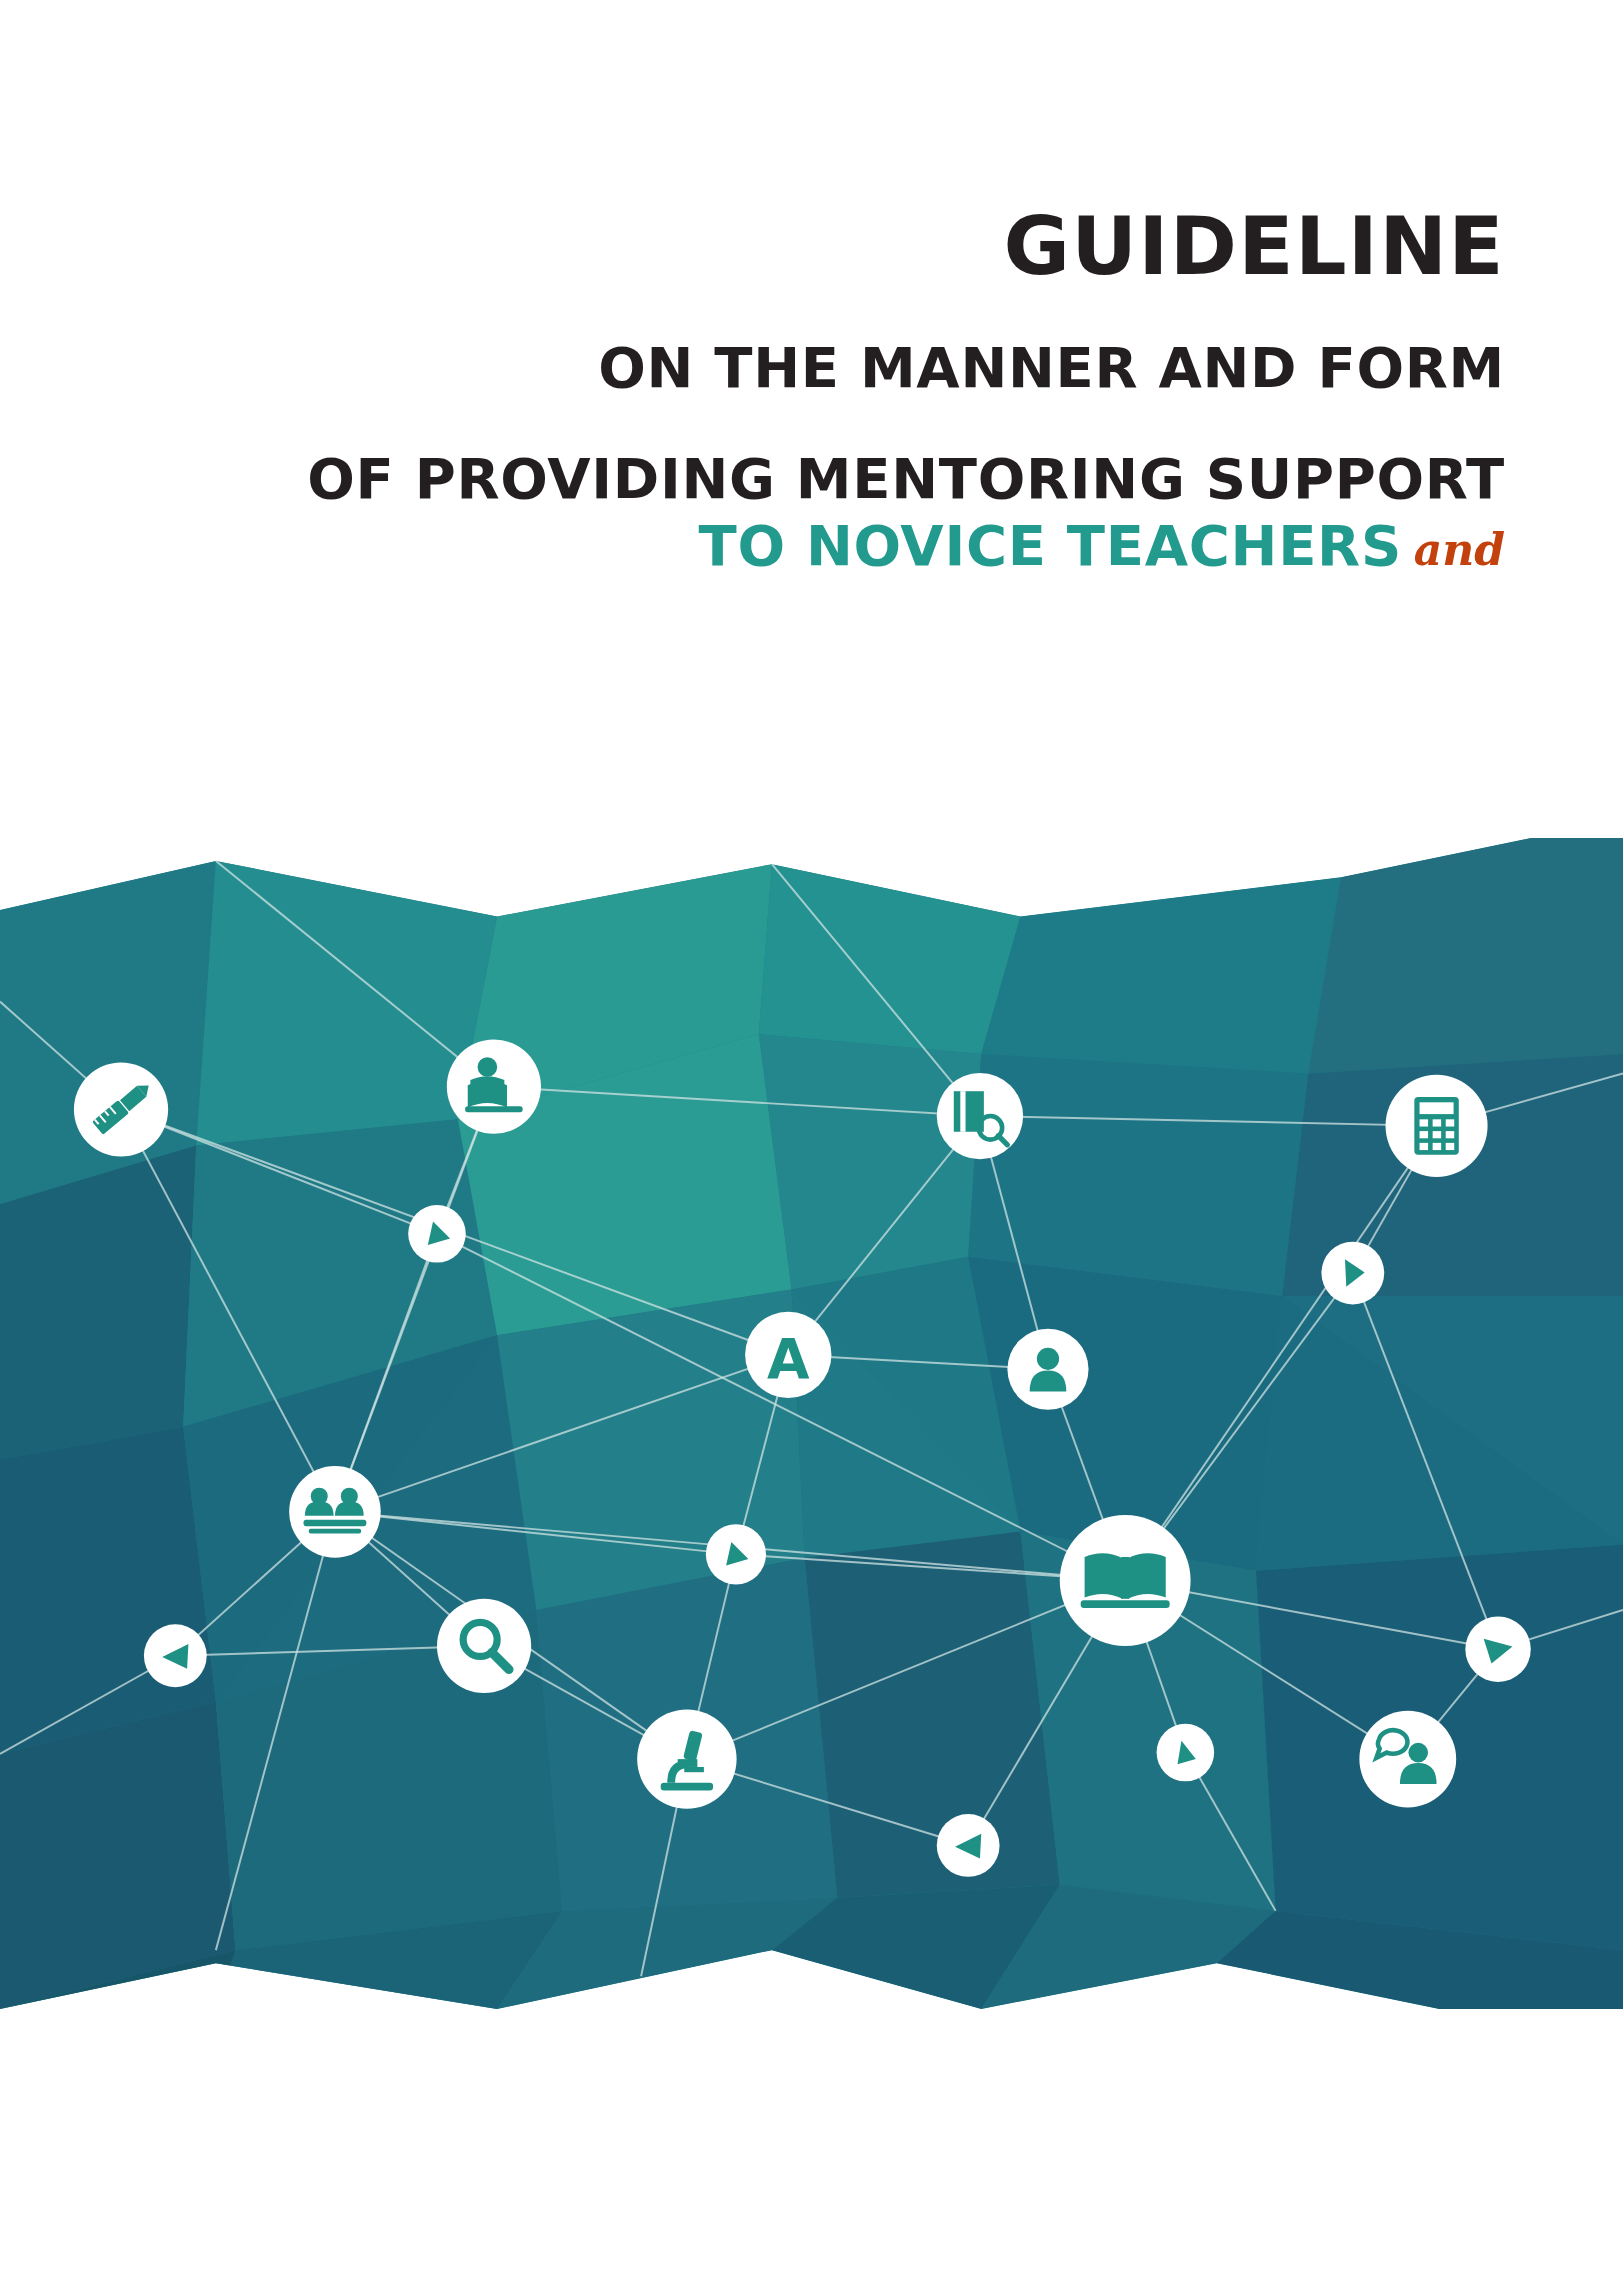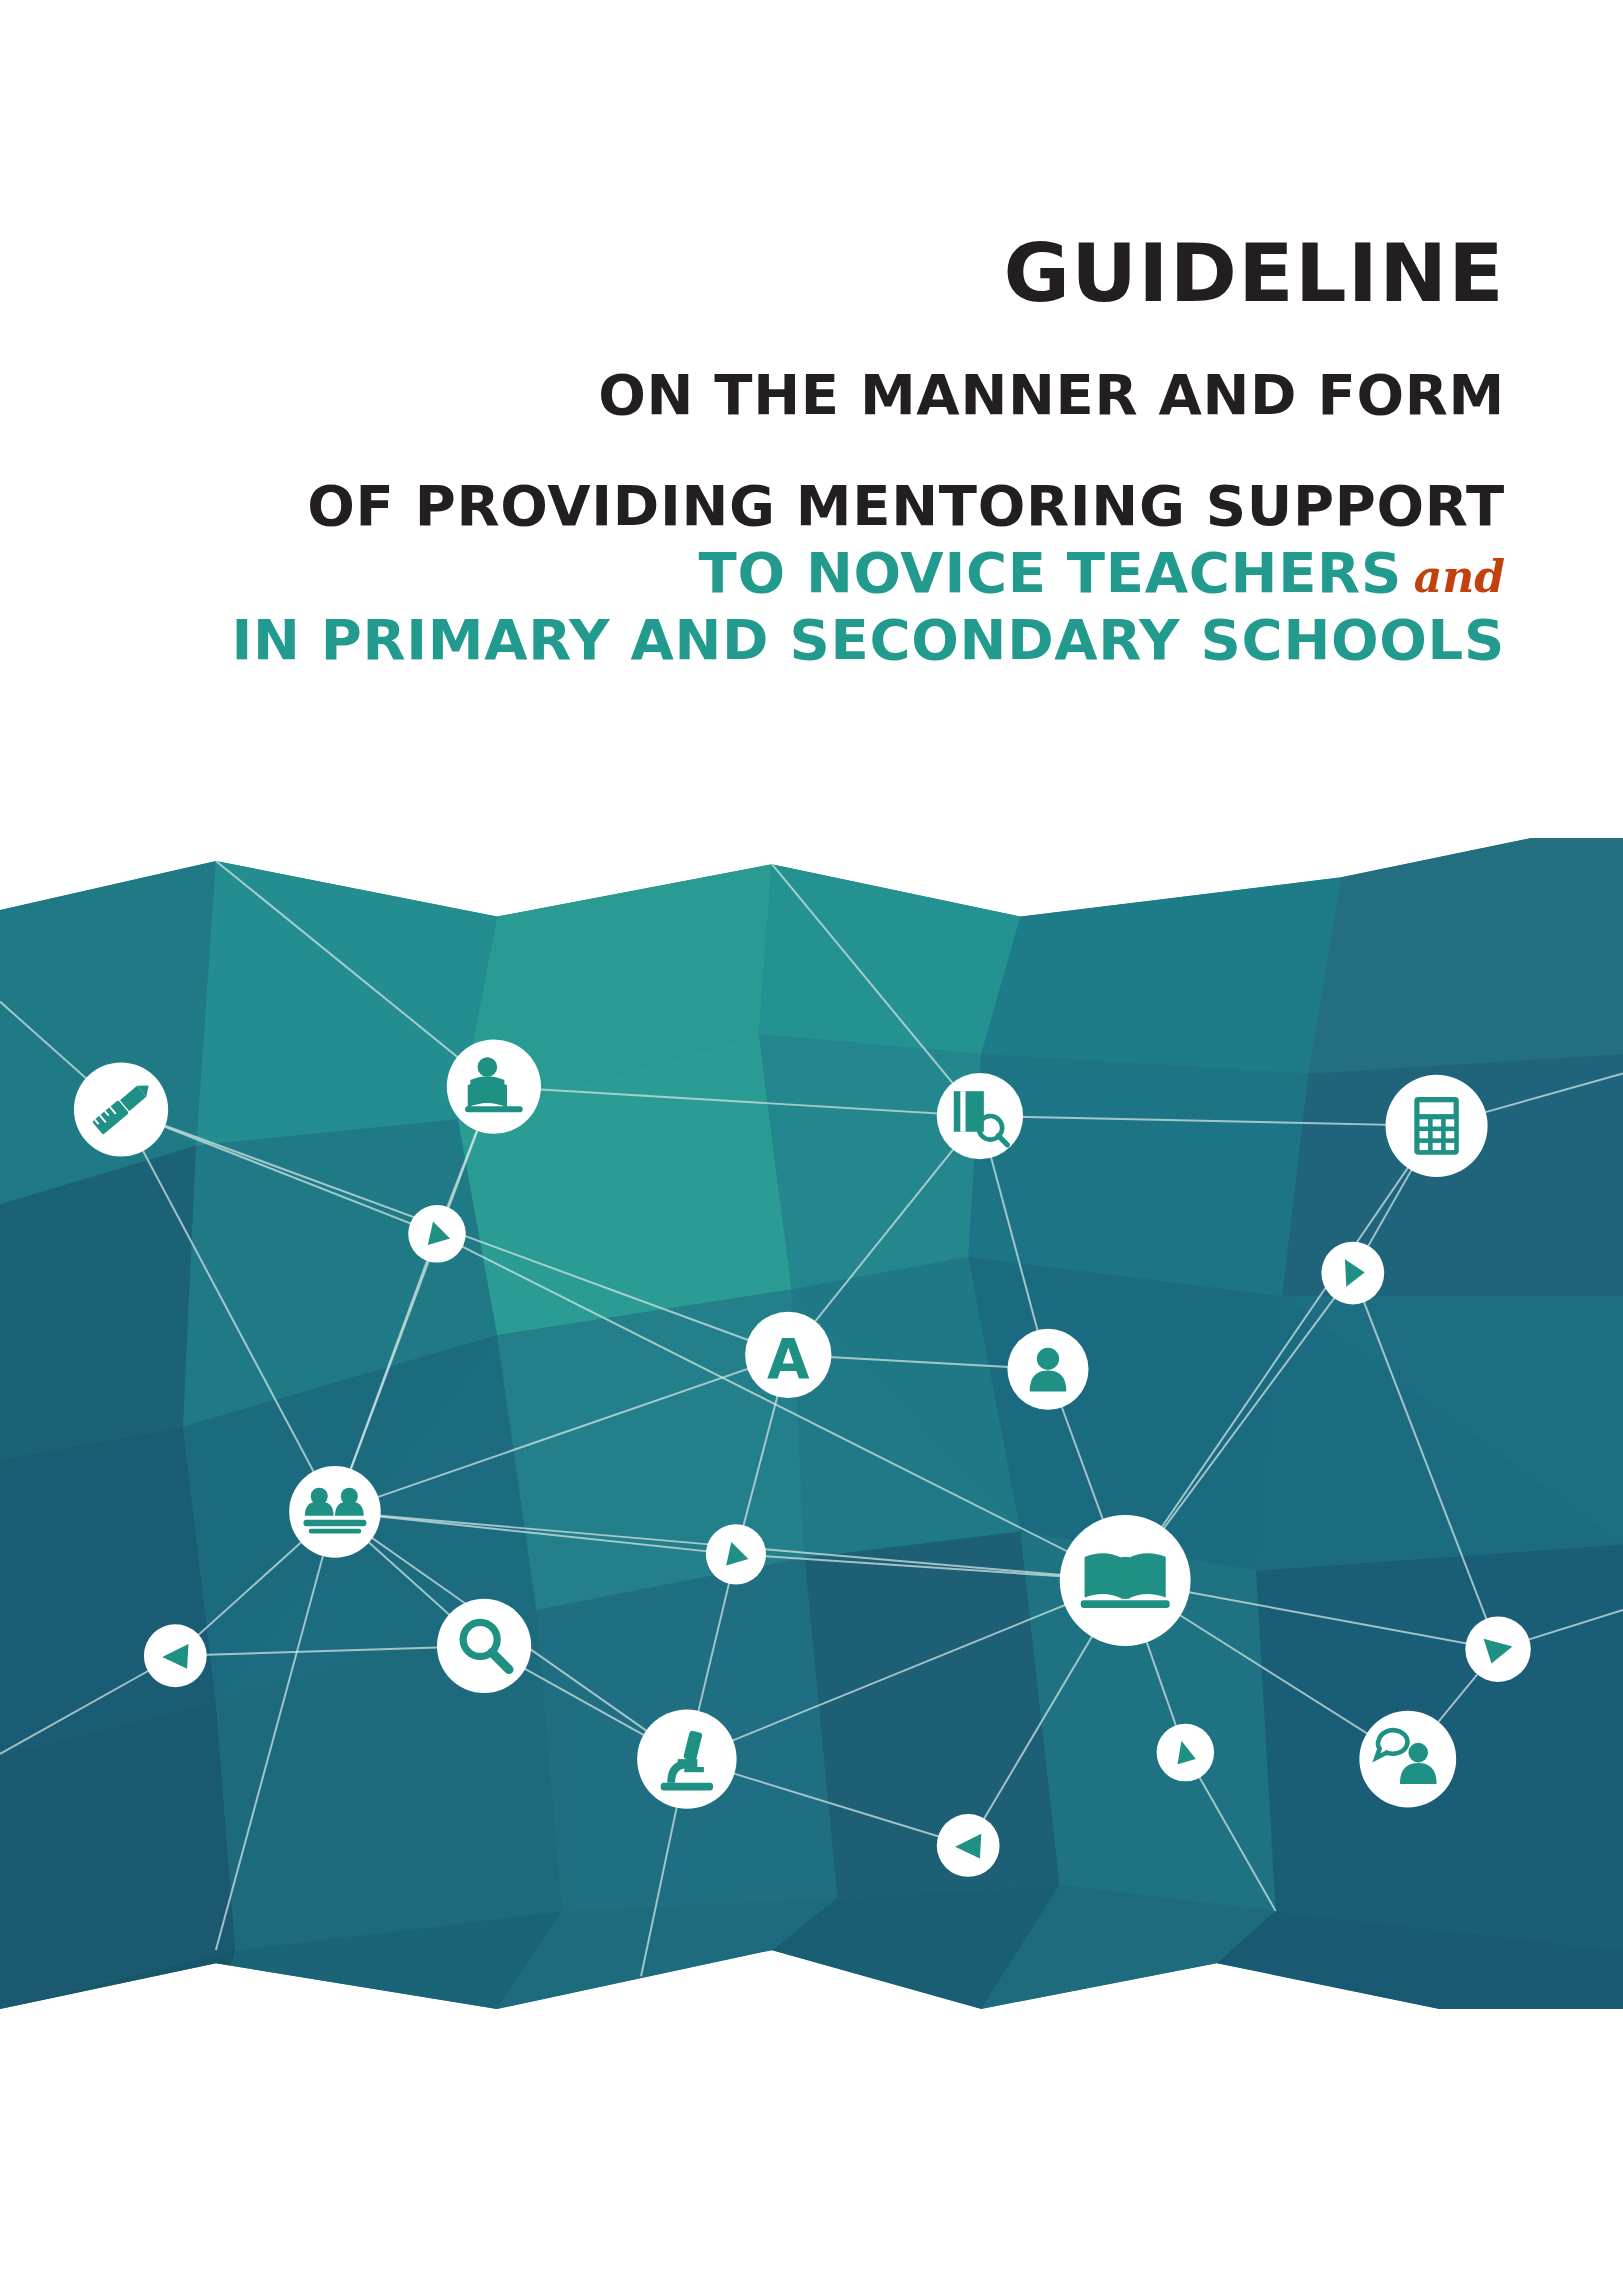--- a/index.html
+++ b/index.html
@@ -11,21 +11,21 @@
     width: 1623px;
     height: 2295px;
     position: relative;
     overflow: hidden;
     font-family: "Liberation Sans", sans-serif;
   }
 
   
   #title-block {
     position: absolute;
-    top: 231px;
+    top: 204px;
     left: 0;
     width: 1505px;
     text-align: right;
     z-index: 5;
   }
   .title-main {
     font-family: "DejaVu Sans", sans-serif;
     font-weight: bold;
     font-size: 81px;
     letter-spacing: 1.3px;
@@ -81,21 +81,20 @@
 </head>
 <body>
 
 <div id="title-block">
   <div class="title-main">GUIDELINE</div>
   <div class="title-sub1">ON THE MANNER AND FORM</div>
   <div class="title-sub2">OF PROVIDING MENTORING SUPPORT</div>
   <div>
     <span class="title-teal">TO NOVICE TEACHERS</span><span class="script-and">and</span>
   </div>
-  <div class="title-teal">IN PRIMARY AND SECONDARY SCHOOLS</div>
 </div>
 
 <div id="artwork">
 <svg viewBox="0 0 2481 1900" width="1623" height="1243" xmlns="http://www.w3.org/2000/svg">
 
   <defs>
     <clipPath id="shapeclip">
       <path d="M0,110 L330,35 L760,120 L1180,40 L1560,120 L2050,60 L2340,0 L2481,0 L2481,1790 L2200,1790 L1860,1720 L1500,1790 L1180,1700 L760,1790 L330,1720 L0,1790 Z"></path>
     </clipPath>
   </defs>

